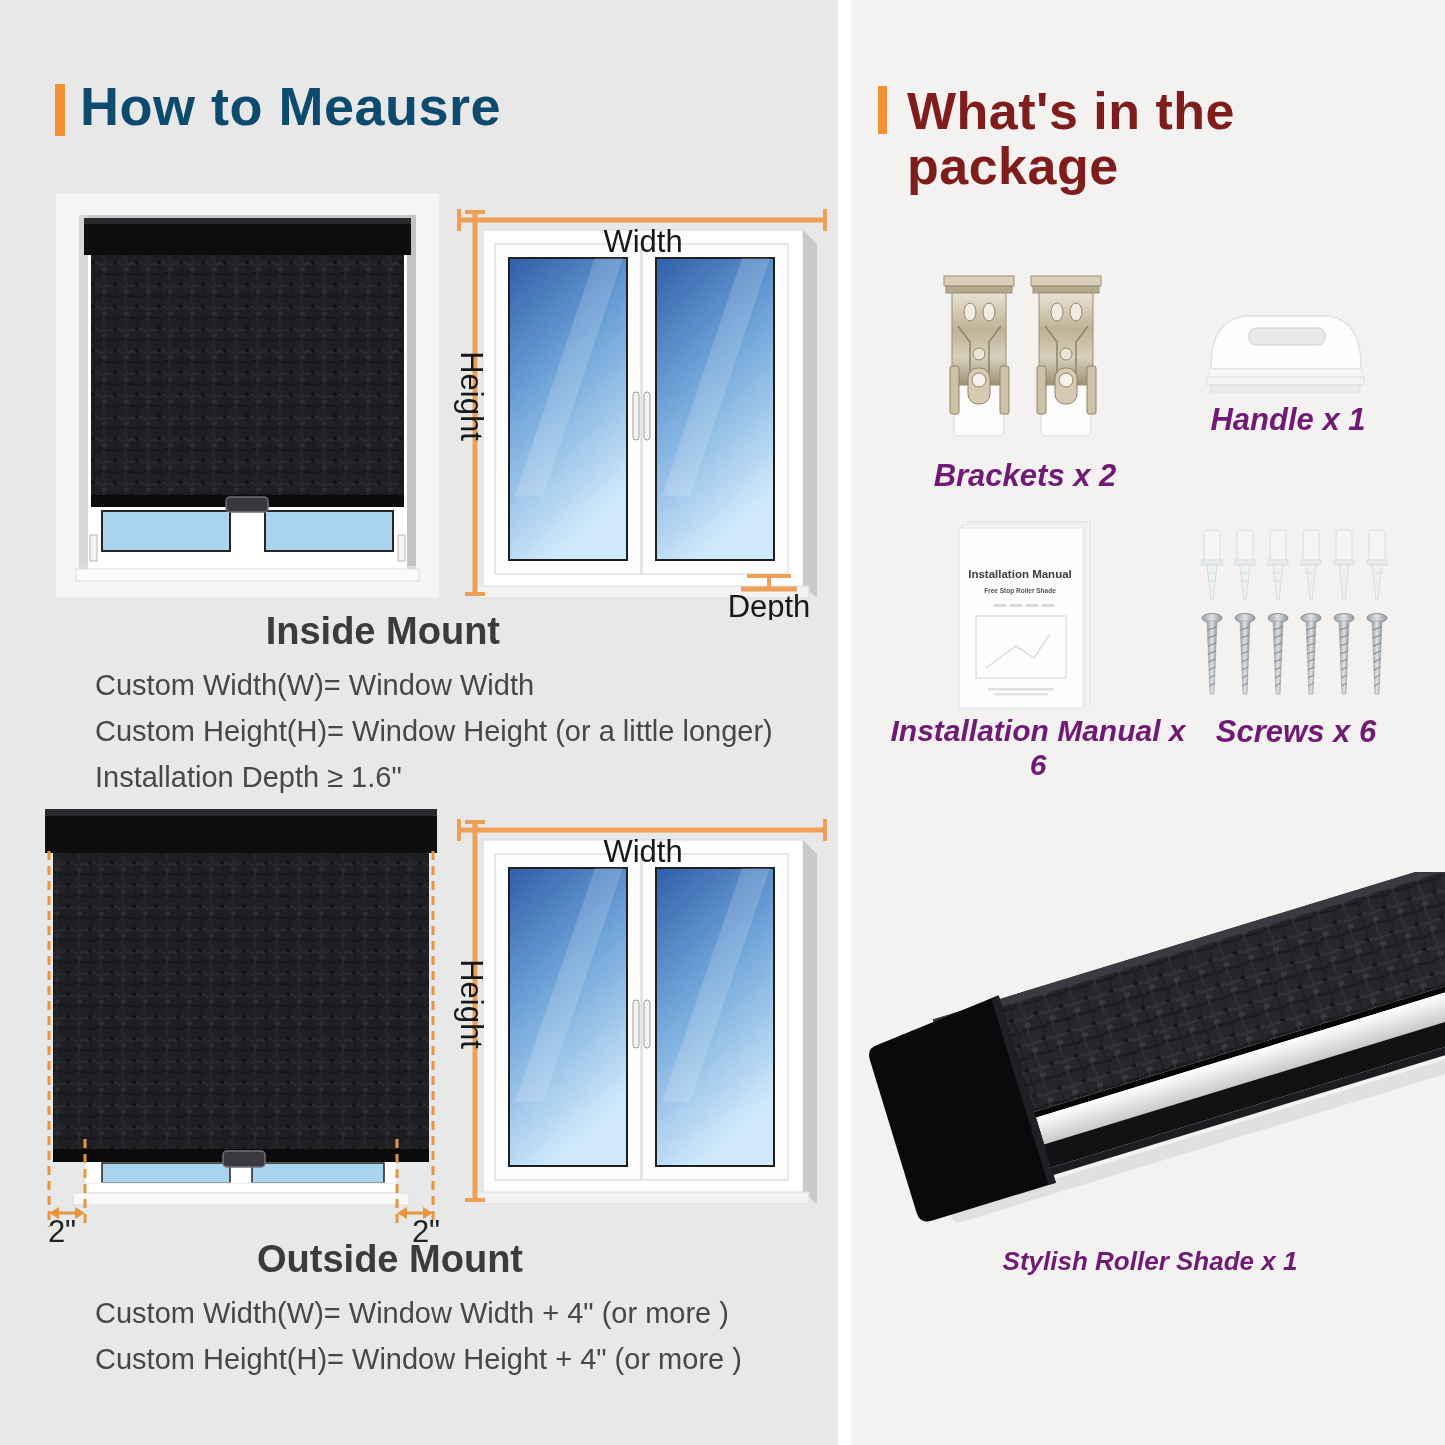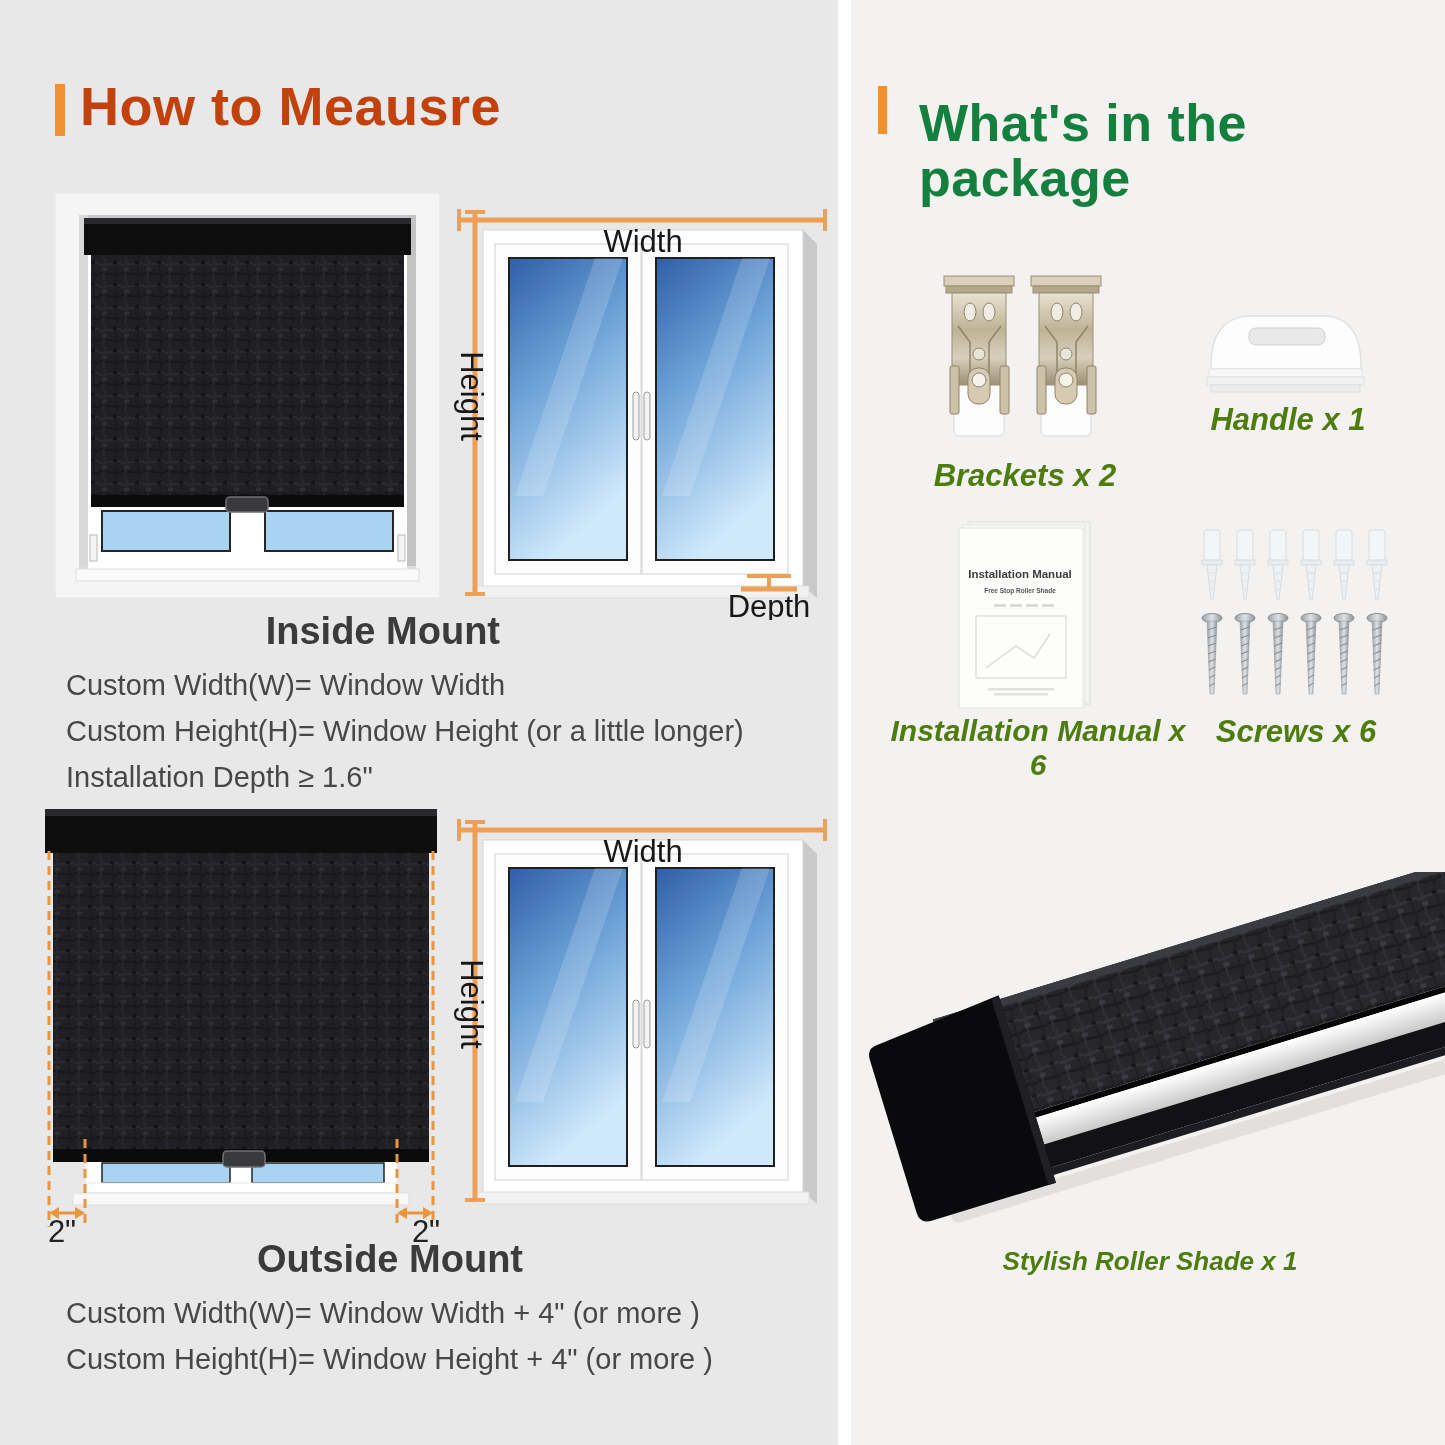--- a/index.html
+++ b/index.html
@@ -2,25 +2,25 @@
 <html><head>
 <meta charset="utf-8">
 <style>
   html,body{margin:0;padding:0;}
   body{width:1445px;height:1445px;overflow:hidden;font-family:"Liberation Sans",sans-serif;}
   #canvas{position:relative;width:1445px;height:1445px;background:#e8e8e8;}
   .abs{position:absolute;}
   .panel-right{left:838px;top:0;width:607px;height:1445px;background:#f3f2f0;}
   .divider{left:838px;top:0;width:13px;height:1445px;background:#ffffff;}
   .accent-bar{width:10px;background:#f29034;}
-  h1.sec-title{margin:0;font-size:54px;font-weight:700;color:#c2410c;letter-spacing:0.5px;line-height:1.05;}
-  h1.sec-title-r{margin:16px;font-size:52px;font-weight:700;color:#15803d;letter-spacing:0.5px;line-height:1.05;}
+  h1.sec-title{margin:0;font-size:54px;font-weight:700;color:#0c4a6e;letter-spacing:0.5px;line-height:1.05;}
+  h1.sec-title-r{margin:4px;font-size:52px;font-weight:700;color:#7f1d1d;letter-spacing:0.5px;line-height:1.05;}
   .mount-heading{font-size:38px;font-weight:700;color:#3b3b3b;text-align:right;}
-  .info-lines{font-size:29px;color:#474747;line-height:46px;}
-  .caption{font-size:31px;font-weight:700;font-style:italic;color:#4d7c0f;text-align:center;}
+  .info-lines{font-size:29px;color:#474747;line-height:46px;margin-left:29px;}
+  .caption{font-size:31px;font-weight:700;font-style:italic;color:#701a75;text-align:center;}
   svg text{font-family:"Liberation Sans",sans-serif;}
 </style>
 </head>
 <body>
 
 <div id="canvas">
 
   <svg width="0" height="0" class="abs" aria-hidden="true">
     <defs>
       <linearGradient id="glassGrad" x1="0" y1="0" x2="0.35" y2="1">

